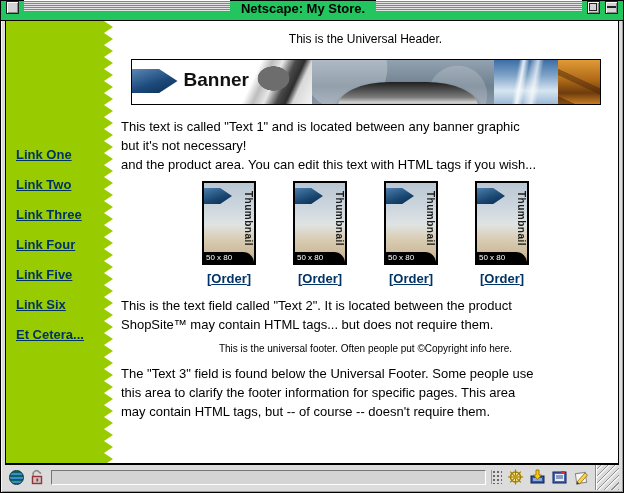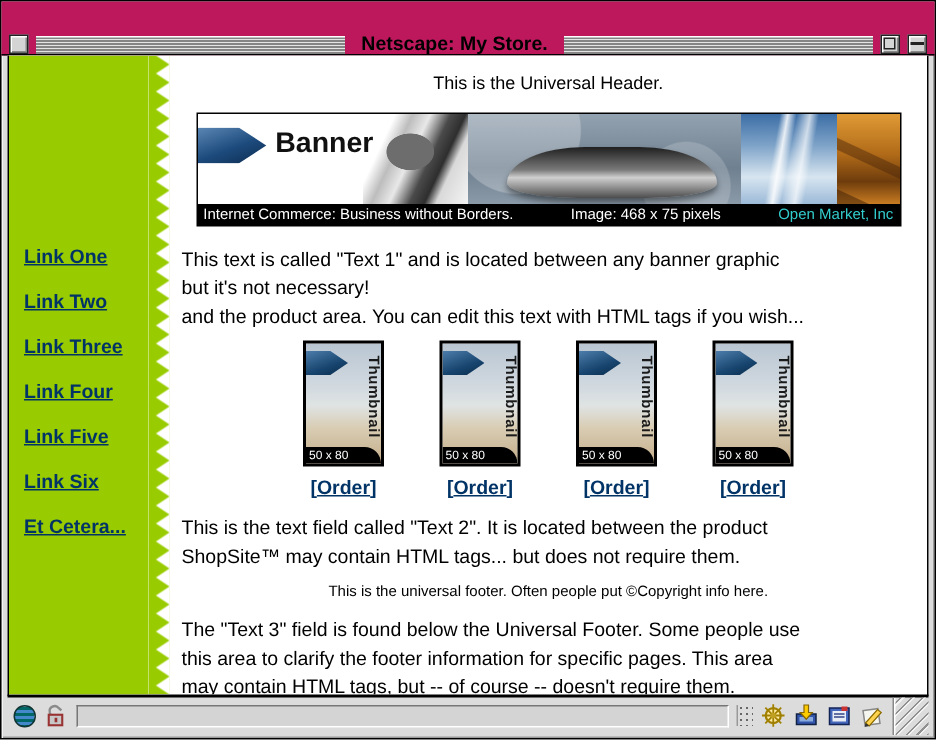--- a/index.html
+++ b/index.html
@@ -7,22 +7,22 @@
   body { font-family:"Liberation Sans","DejaVu Sans",sans-serif; }
 
   .window{
     width:624px; height:493px; background:#dcdcdc;
     border:1px solid #000; display:flex; flex-direction:column;
     box-shadow:inset 1px 1px 0 #f4f4f4, inset -1px -1px 0 #9a9a9a;
   }
 
   
   .titlebar{
-    height:36px; display:flex; align-items:flex-end; gap:5px;
-    padding:0 5px; border-bottom:1px solid #000; background:#be185d;
+    height:20px; display:flex; align-items:flex-start; gap:5px;
+    padding:0 5px; border-bottom:1px solid #000; background:#22c55e;
   }
   .stripes{
     flex:1; height:11px;
     background:repeating-linear-gradient(to bottom,#848484 0 1px,#e4e4e4 1px 2px);
     box-shadow:0 -1px 0 #fff;
   }
   .mac-box{
     width:13px; height:13px; background:#d4d4d4; position:relative;
     border:1px solid #222;
     box-shadow:inset 1px 1px 0 #fff, inset -1px -1px 0 #888;
@@ -50,21 +50,21 @@
   .sidebar a{
     display:block; height:30px; font-size:13px; font-weight:bold;
     color:#003366; text-decoration:underline; white-space:nowrap; cursor:pointer;
   }
 
   .main{ flex:1; padding:11px 0 0 0; overflow:hidden; }
   .uheader{ text-align:center; font-size:12px; color:#000; margin-bottom:13px; }
 
   
   .banner{ width:470px; margin:0 auto; border:1px solid #000; }
-  .banner-img{ height:60px; display:flex; overflow:hidden; background:#fff; position:relative; }
+  .banner-img{ height:44px; display:flex; overflow:hidden; background:#fff; position:relative; }
   .seg-label{ flex:0 0 110px; background:#fff; position:relative; }
   .banner-arrow{
     position:absolute; left:0; top:9px; width:46px; height:24px;
     background:linear-gradient(160deg,#5a87b4 0%,#1c4a7c 55%,#0d2c50 100%);
     clip-path:polygon(0 0,60% 0,100% 50%,60% 100%,0 100%);
     box-shadow:2px 2px 2px rgba(0,0,0,.4);
   }
   .banner-label{
     position:absolute; left:52px; top:9px; font-size:19px; font-weight:bold; color:#111;
     letter-spacing:0; 
@@ -212,25 +212,20 @@
         <div class="banner-img">
           <div class="seg-label">
             <div class="banner-arrow"></div>
             <div class="banner-label">Banner</div>
           </div>
           <div class="seg-hands"></div>
           <div class="seg-mouse"></div>
           <div class="seg-sky"></div>
           <div class="seg-rock"></div>
         </div>
-        <div class="banner-caption">
-          <span class="cap">Internet Commerce: Business without Borders.</span>
-          <span class="cap">Image: 468 x 75 pixels</span>
-          <span class="cap cap-right">Open Market, Inc</span>
-        </div>
       </div>
 
       <div class="textblock">
         <div>This text is called "Text 1" and is located between any banner graphic</div>
         <div>but it's not necessary!</div>
         <div>and the product area. You can edit this text with HTML tags if you wish...</div>
       </div>
 
       <div class="products">
 

